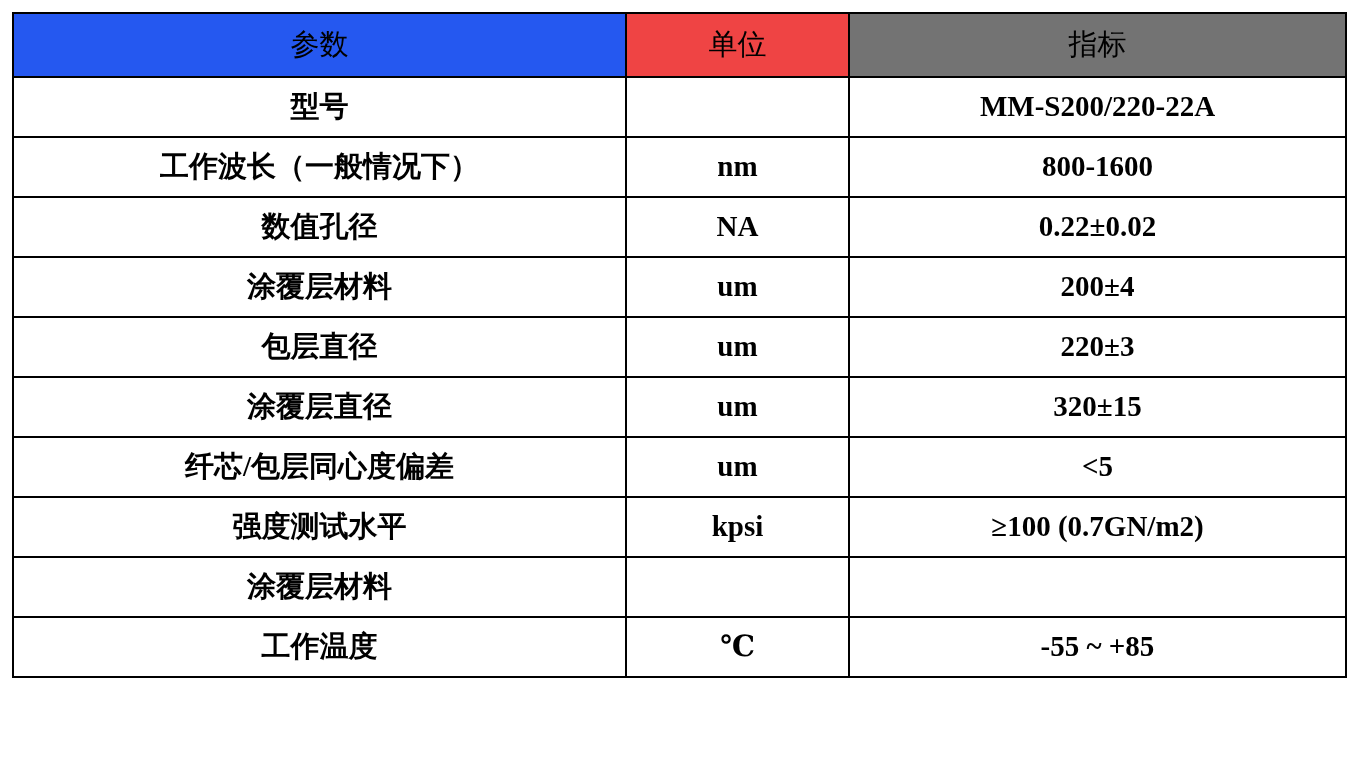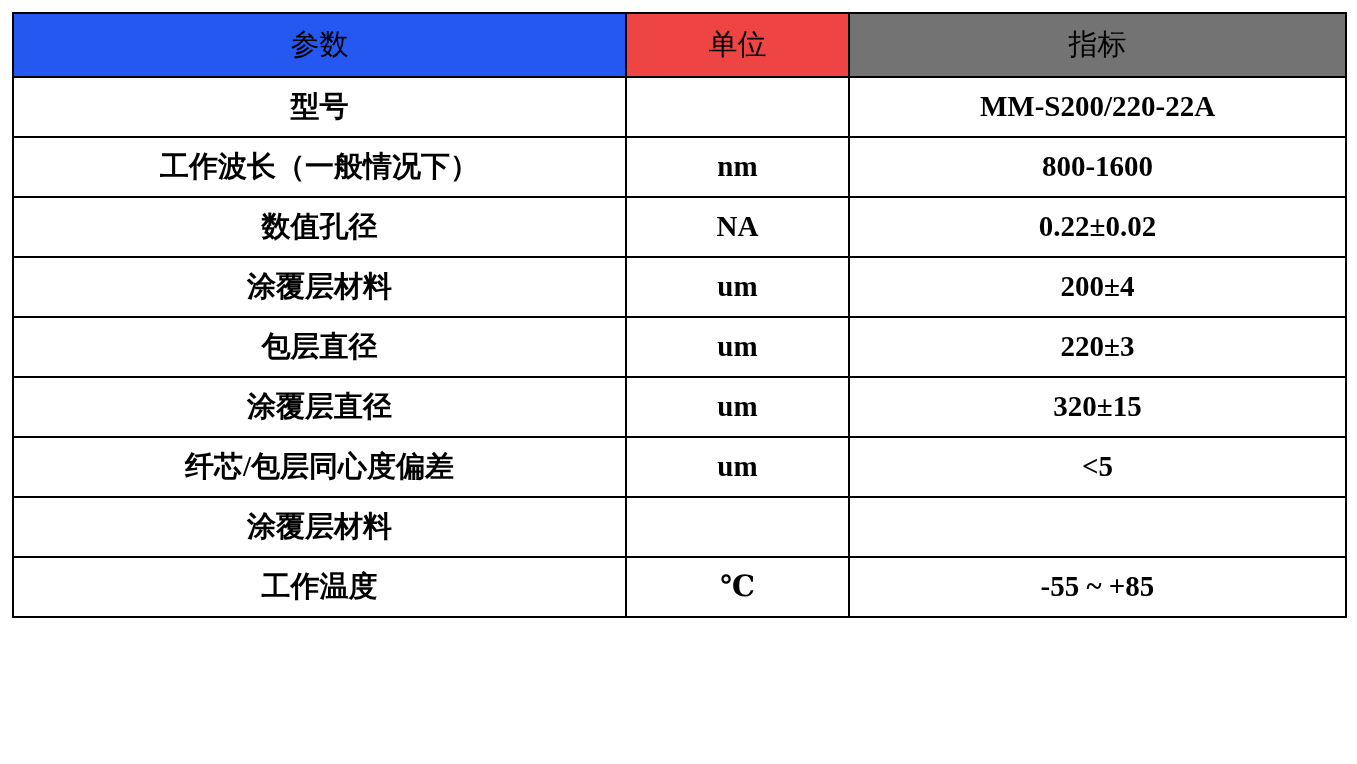--- a/index.html
+++ b/index.html
@@ -96,20 +96,25 @@
         <td>涂覆层直径</td>
         <td>um</td>
         <td>320±15</td>
       </tr>
       <tr>
         <td>纤芯/包层同心度偏差</td>
         <td>um</td>
         <td>&lt;5</td>
       </tr>
       <tr>
+        <td>强度测试水平</td>
+        <td>kpsi</td>
+        <td>≥100 (0.7GN/m2)</td>
+      </tr>
+      <tr>
         <td>涂覆层材料</td>
         <td class="empty-cell"></td>
         <td class="empty-cell"></td>
       </tr>
       <tr>
         <td>工作温度</td>
         <td>℃</td>
         <td>-55 ~ +85</td>
       </tr>
     </tbody>

